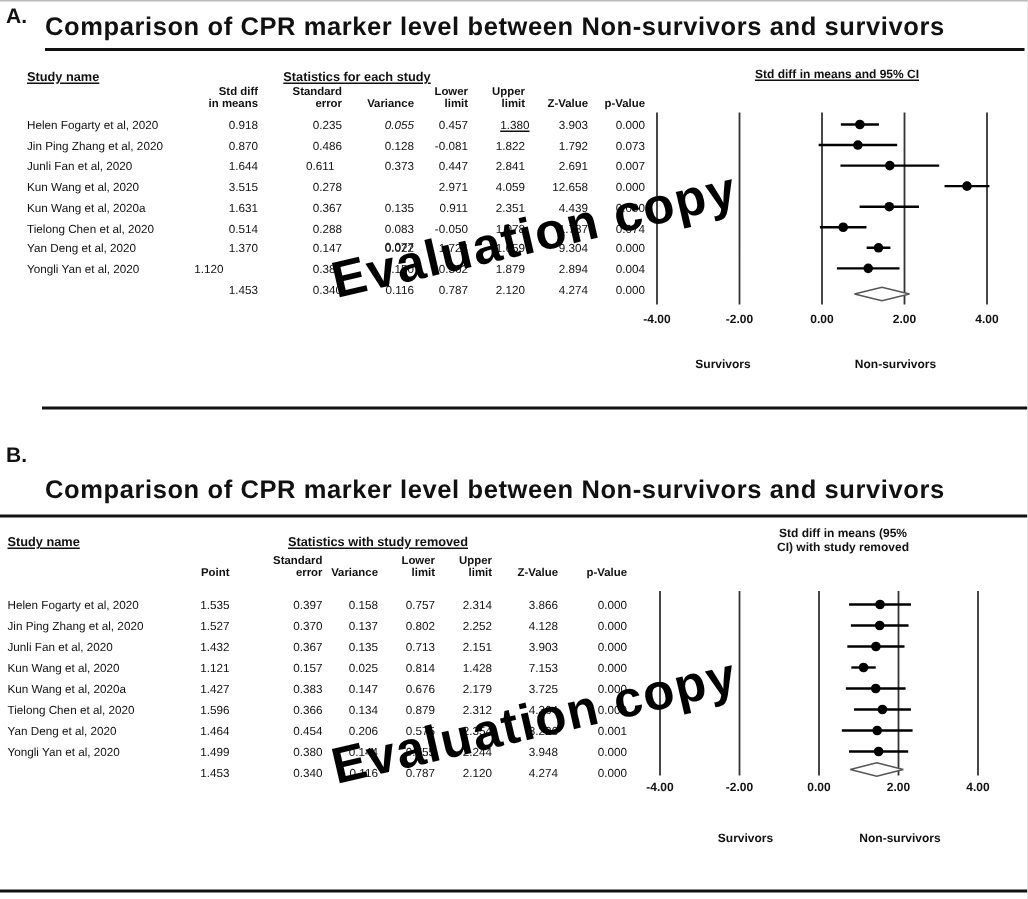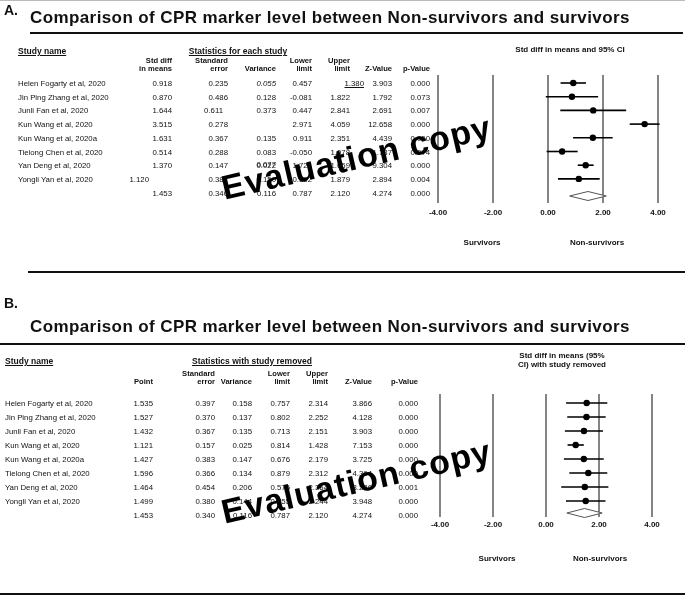--- a/index.html
+++ b/index.html
@@ -5,21 +5,21 @@
   html,body{margin:0;padding:0;background:#e8e8e8;}
   .figure{position:relative;width:685px;height:599px;background:#ffffff;
           font-family:"Liberation Sans",sans-serif;color:#111;overflow:hidden;
           border-top:1px solid #bbb;border-right:1px solid #bbb;}
   .abs{position:absolute;}
   .panel-label{font-size:14px;font-weight:600;}
   .fig-title{font-size:17px;font-weight:bold;letter-spacing:.4px;white-space:nowrap;}
   .rule{background:#111;height:2px;}
   .sec-head{font-size:8.5px;font-weight:bold;text-decoration:underline;white-space:nowrap;}
   .plot-head{font-size:8px;font-weight:bold;text-align:center;white-space:pre-line;}
-  .plot-head.u{margin-left:12px;}
+  .plot-head.u{text-decoration:underline;}
   .center{transform:translateX(-50%);}
   .colhead{position:absolute;font-size:7.6px;font-weight:bold;text-align:right;
            white-space:pre-line;line-height:1.15;}
   .row-study{position:absolute;font-size:7.8px;white-space:nowrap;}
   .row-val{position:absolute;font-size:7.8px;white-space:nowrap;}
   .group-label{font-size:8px;font-weight:bold;white-space:nowrap;}
   .watermark{font-size:34px;font-weight:bold;color:#000;white-space:nowrap;
              transform:rotate(-13deg);transform-origin:left center;letter-spacing:1px;}
   svg{position:absolute;overflow:visible;}
 </style>
@@ -47,21 +47,21 @@
       <span class="colhead" style="right: 335px; bottom: 526px;">Upper
 limit</span>
       <span class="colhead" style="right: 293px; bottom: 526px;">Z-Value</span>
       <span class="colhead" style="right: 255px; bottom: 526px;">p-Value</span>
       <div class="abs" style="left: 0px; top: 78px; width: 685px; height: 13.7px;">
         <span class="row-study" style="left: 18px;">Helen Fogarty et al, 2020</span>
         <span class="row-val" style="right: 513px;">0.918</span>
         <span class="row-val" style="right: 457px;">0.235</span>
         <span class="row-val" style="right: 409px; font-style: italic;">0.055</span>
         <span class="row-val" style="right: 373px;">0.457</span>
-        <span class="row-val" style="right: 321px; text-decoration: underline;">1.380</span>
+        <span class="row-val" style="right: 332px; text-decoration: underline;">1.380</span>
         <span class="row-val" style="right: 293px;">3.903</span>
         <span class="row-val" style="right: 255px;">0.000</span>
       </div>
       <div class="abs" style="left: 0px; top: 91.7px; width: 685px; height: 13.7px;">
         <span class="row-study" style="left: 18px;">Jin Ping Zhang et al, 2020</span>
         <span class="row-val" style="right: 513px;">0.870</span>
         <span class="row-val" style="right: 457px;">0.486</span>
         <span class="row-val" style="right: 409px;">0.128</span>
         <span class="row-val" style="right: 373px;">-0.081</span>
         <span class="row-val" style="right: 335px;">1.822</span>

